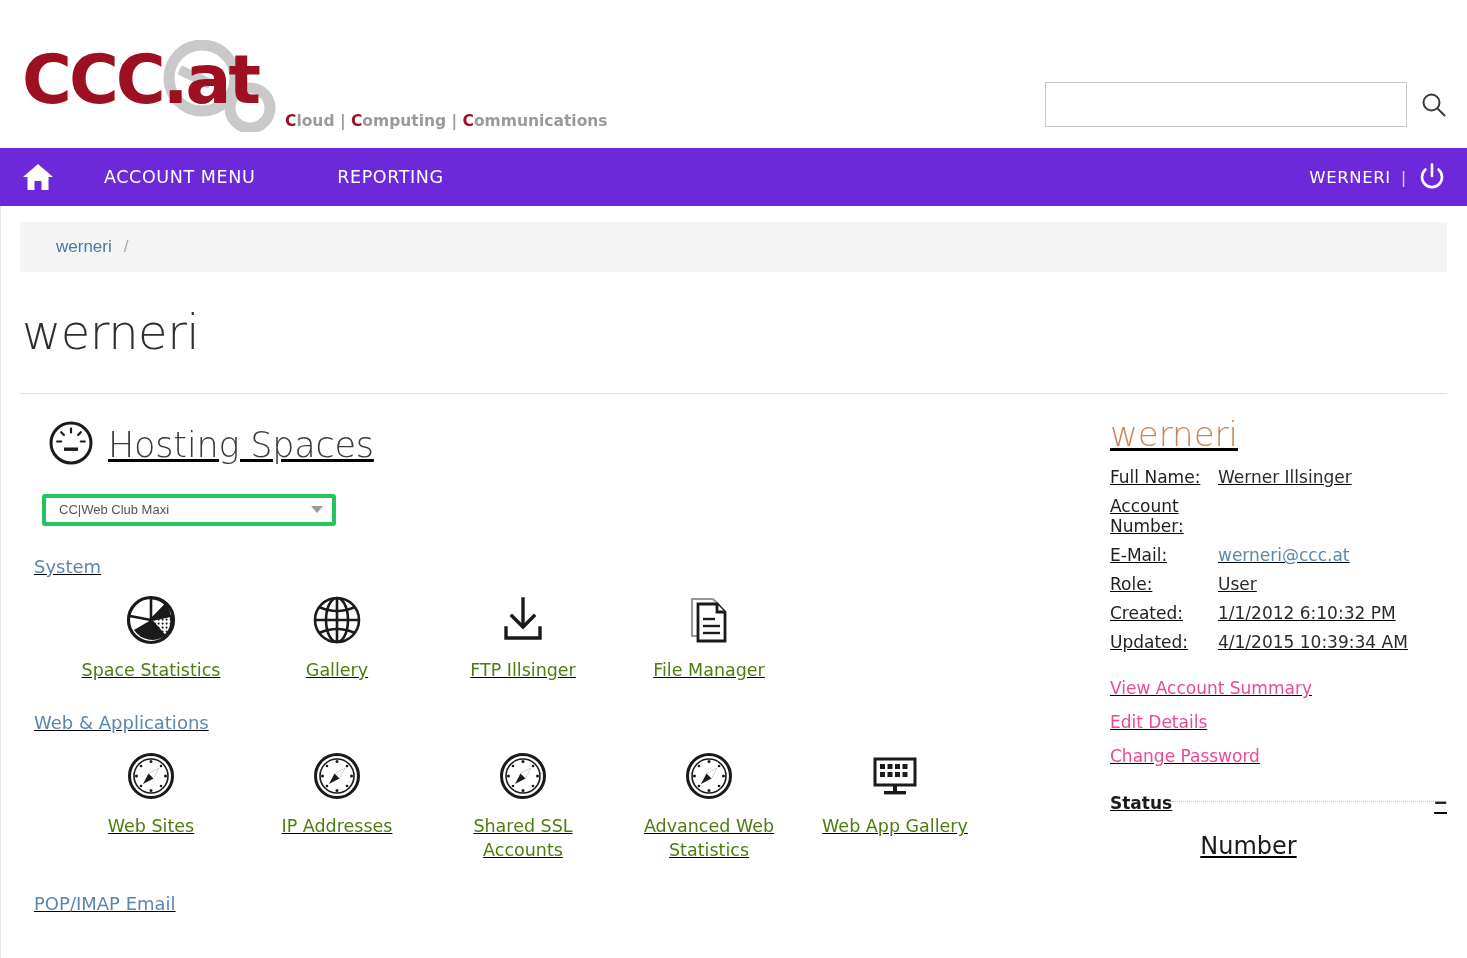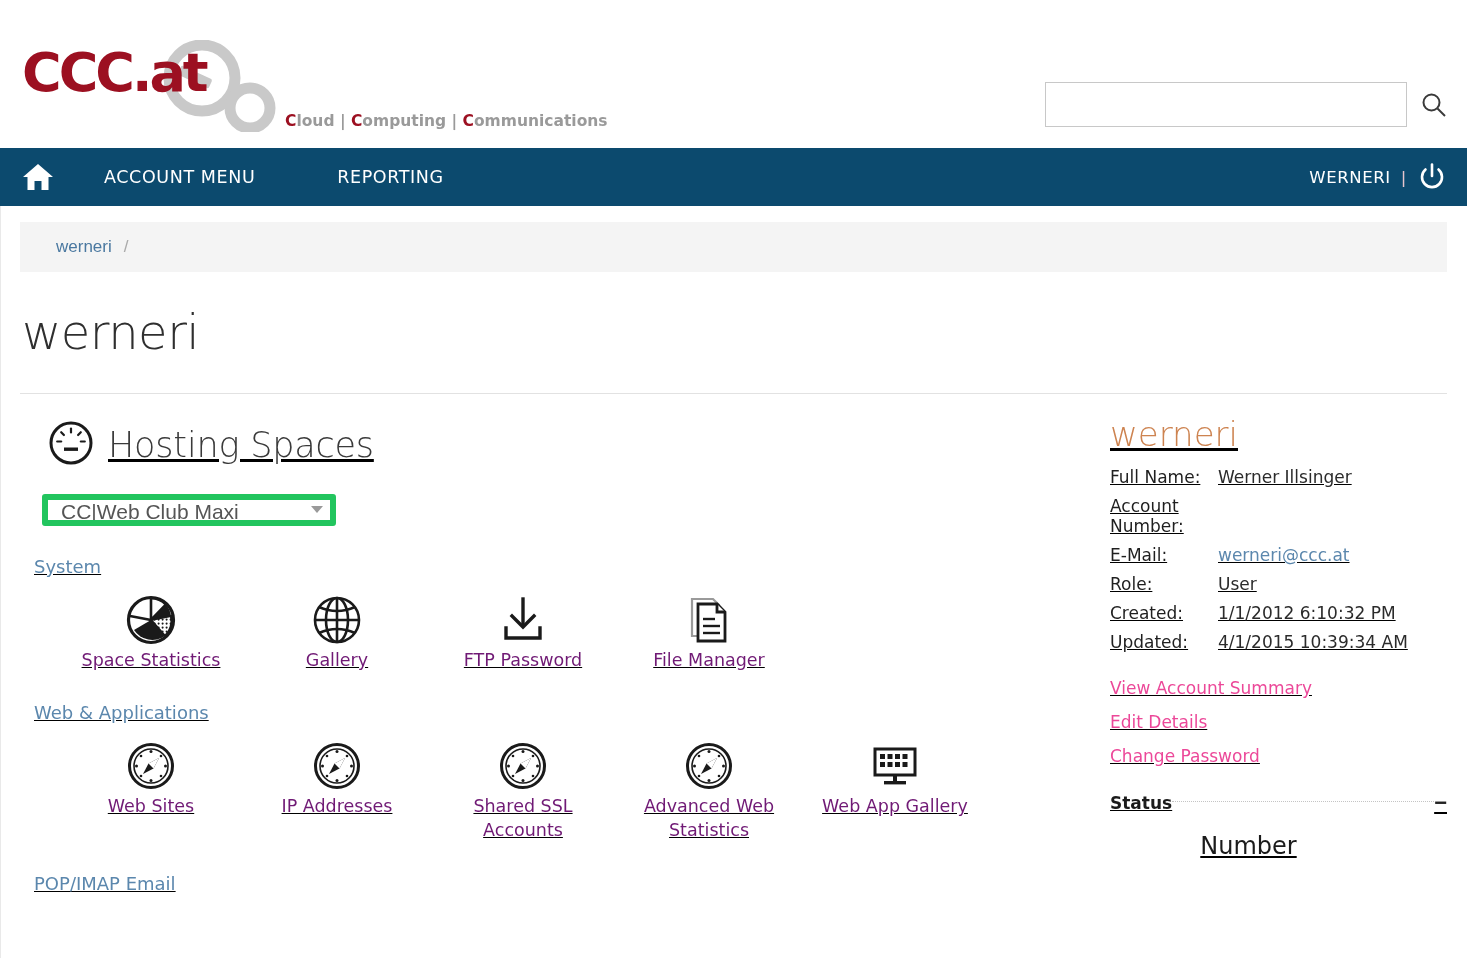--- a/index.html
+++ b/index.html
@@ -33,21 +33,21 @@
   .logo-mark {
     position: relative;
     width: 258px;
     height: 96px;
   }
   .logo-text {
     position: absolute;
     left: 0;
     top: 6px;
     font-family: "DejaVu Sans", sans-serif;
-    font-size: 54px;
+    font-size: 68px;
     font-weight: 700;
     letter-spacing: -3px;
     color: #9c1021;
     line-height: 1;
     z-index: 3;
   }
   .logo-cloud {
     position: absolute;
     left: 118px;
     top: 0px;
@@ -89,21 +89,21 @@
     width: 30px; height: 30px;
     background: none; border: none;
     cursor: pointer; padding: 0;
     display: flex; align-items: center; justify-content: center;
   }
 
   
   .navbar {
     position: relative;
     height: 58px;
-    background: #0c4a6e;
+    background: #6d28d9;
     display: flex;
     align-items: center;
     color: #fff;
     justify-content: flex-end;
   }
   .nav-home {
     width: 76px;
     display: flex;
     align-items: center;
     justify-content: center;
@@ -207,24 +207,24 @@
   }
 
   .space-select-wrap {
     margin: 24px 0 0 22px;
     position: relative;
     width: 294px;
   }
   .space-select {
     width: 294px;
     height: 32px;
-    border: 6px solid #22c55e;
+    border: 4px solid #22c55e;
     border-radius: 3px;
     background: #fff;
-    font-size: 21px;
+    font-size: 13px;
     color: #555;
     padding: 0 28px 0 13px;
     font-family: "Liberation Sans", sans-serif;
     appearance: none;
     -webkit-appearance: none;
     cursor: pointer;
     outline: none;
   }
   .sel-caret {
     position: absolute;
@@ -259,22 +259,23 @@
     cursor: pointer;
     text-decoration: none;
   }
   .icon-glyph {
     height: 58px;
     display: flex;
     align-items: center;
     justify-content: center;
   }
   .icon-label {
+    margin-top: 10px;
     font-size: 17.5px;
-    color: #701a75;
+    color: #4d7c0f;
     text-align: center;
     font-family: "DejaVu Sans", sans-serif;
     font-weight: 400;
     line-height: 1.35;
     max-width: 160px;
   }
 
   
   .side-title {
     margin: 0;
@@ -501,21 +502,21 @@
         <a class="icon-cell">
           <span class="icon-glyph">
             <svg width="52" height="52" viewBox="0 0 52 52">
               <g stroke="#1a1a1a" stroke-width="3.4" fill="none" stroke-linecap="square">
                 <line x1="26" y1="5" x2="26" y2="31"></line>
                 <path d="M15 22 L26 33 L37 22"></path>
                 <path d="M9 34 L9 44 L43 44 L43 34"></path>
               </g>
             </svg>
           </span>
-          <span class="icon-label">FTP Password</span>
+          <span class="icon-label">FTP Illsinger</span>
         </a>
         <a class="icon-cell">
           <span class="icon-glyph">
             <svg width="52" height="52" viewBox="0 0 52 52">
               <path d="M9 5 L30 5 L36 11 L36 42 L9 42 Z" fill="none" stroke="#9a9a9a" stroke-width="2.2"></path>
               <path d="M15 10 L34 10 L42 18 L42 47 L15 47 Z" fill="#ffffff" stroke="#1a1a1a" stroke-width="2.8"></path>
               <path d="M34 10 L34 18 L42 18" fill="#ffffff" stroke="#1a1a1a" stroke-width="2.8"></path>
               <g stroke="#1a1a1a" stroke-width="2.4">
                 <line x1="20" y1="25" x2="32" y2="25"></line>
                 <line x1="20" y1="32" x2="37" y2="32"></line>

